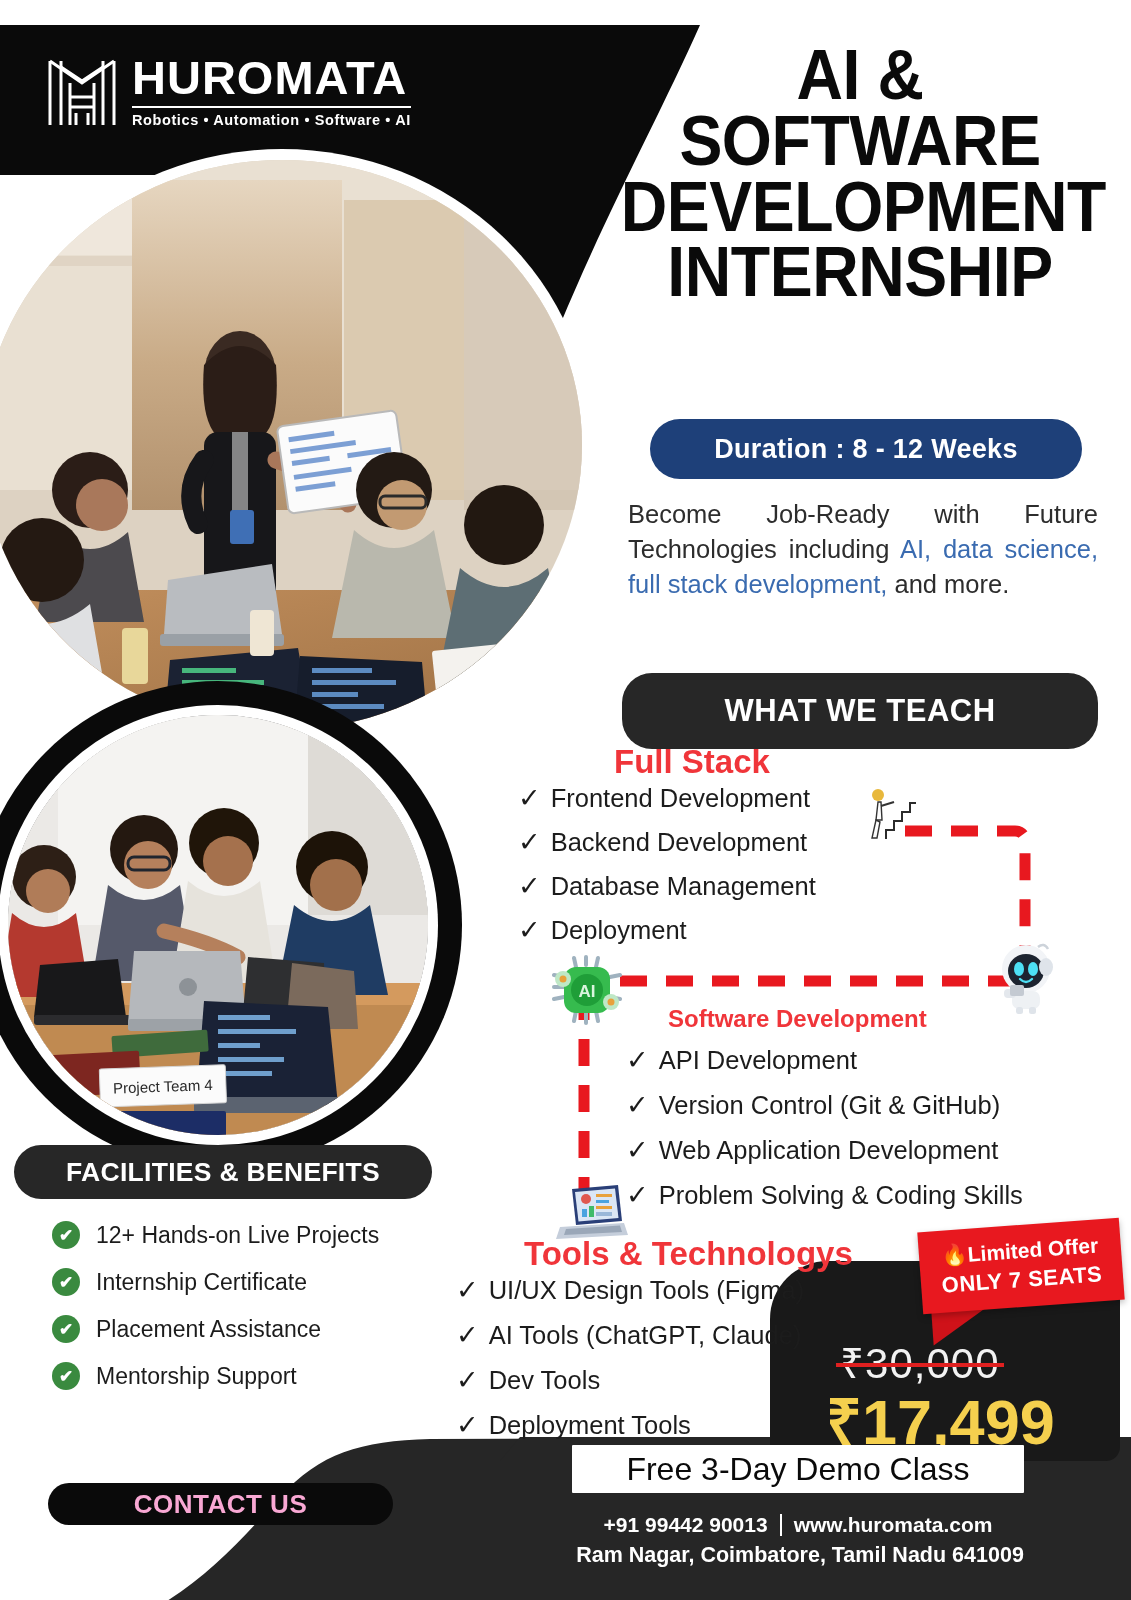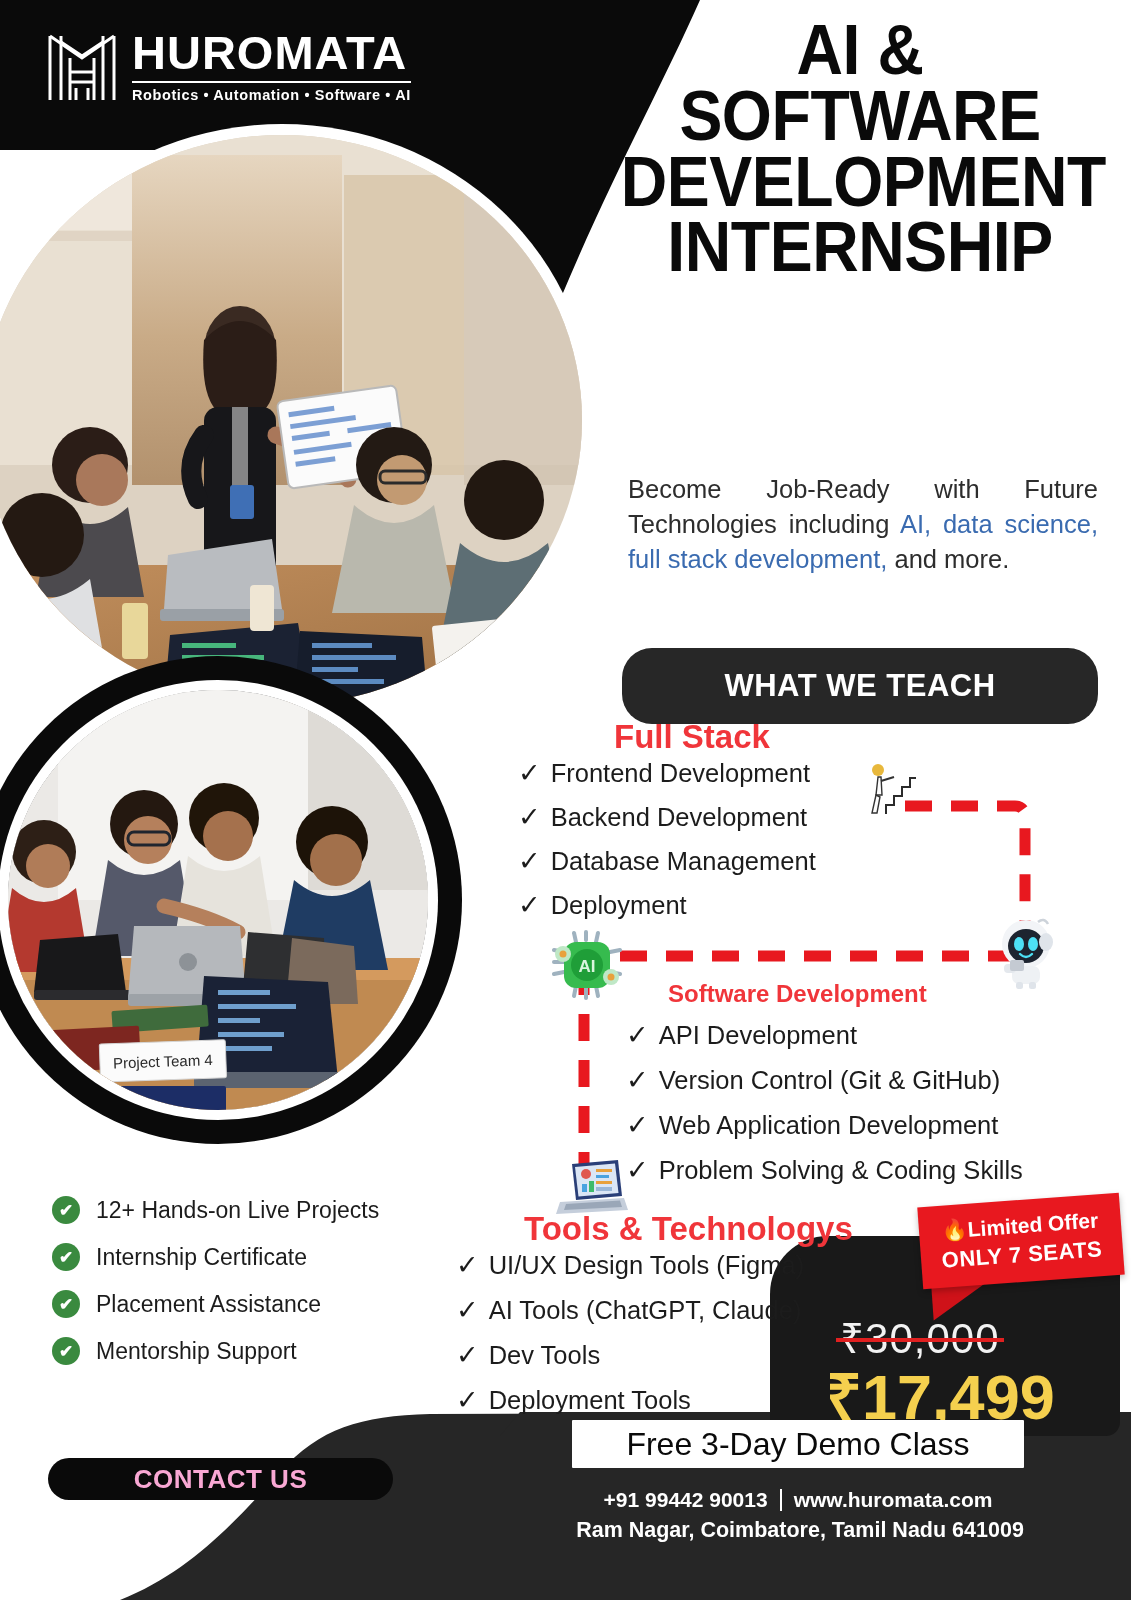--- a/index.html
+++ b/index.html
@@ -3,21 +3,21 @@
 <meta charset="utf-8">
 <style>
   * { margin:0; padding:0; box-sizing:border-box; }
   html,body { width:1131px; height:1600px; }
   body {
     font-family:"Liberation Sans", sans-serif;
     background:#ffffff;
     position:relative;
     overflow:hidden;
   }
-  .poster { position:absolute; inset:0; background:#fff; }
+  .poster { position:absolute; inset:0; background:#fff;margin-top:25px; }
 
   
   .logo-wrap {
     position:absolute; left:46px; top:28px; z-index:6;
     display:flex; align-items:center; gap:14px;
   }
   .logo-mark { width:72px; height:76px; }
   .logo-text { display:flex; flex-direction:column; }
   .logo-name {
     font-size:47px; font-weight:bold; color:#fff; letter-spacing:1px;
@@ -404,20 +404,21 @@
     </svg>
   </div>
 
   <div class="title-block">
     <div class="title-line t1">AI &amp;</div>
     <div class="title-line t2">SOFTWARE</div>
     <div class="title-line t3">DEVELOPMENT</div>
     <div class="title-line t4">INTERNSHIP</div>
   </div>
 
+  <div class="duration-badge">Duration :  8  -  12 Weeks</div>
 
   <div class="intro-text">
     <span>Become Job-Ready with Future Technologies including </span><span class="intro-blue">AI, data science, full stack development,</span><span> and more.</span>
   </div>
 
   <svg class="path-svg">
     <g stroke="#e8181f" stroke-width="11" fill="none" stroke-dasharray="27 19" stroke-linecap="butt">
       <path d="M905,806 L1015,806 Q1025,806 1025,818 L1025,952"></path>
       <path d="M1015,956 L600,956"></path>
       <path d="M584,968 L584,1195"></path>
@@ -542,20 +543,21 @@
     <li>
         <span class="tick">✓</span>
         <span>Dev Tools</span>
       </li>
     <li>
         <span class="tick">✓</span>
         <span>Deployment Tools</span>
       </li>
   </ul>
 
+  <div class="banner banner-fac">FACILITIES &amp; BENEFITS</div>
   <ul class="fac-list">
     <li>
         <span class="green-check">✔</span>
         <span>12+ Hands-on Live Projects</span>
       </li>
     <li>
         <span class="green-check">✔</span>
         <span>Internship Certificate</span>
       </li>
     <li>

